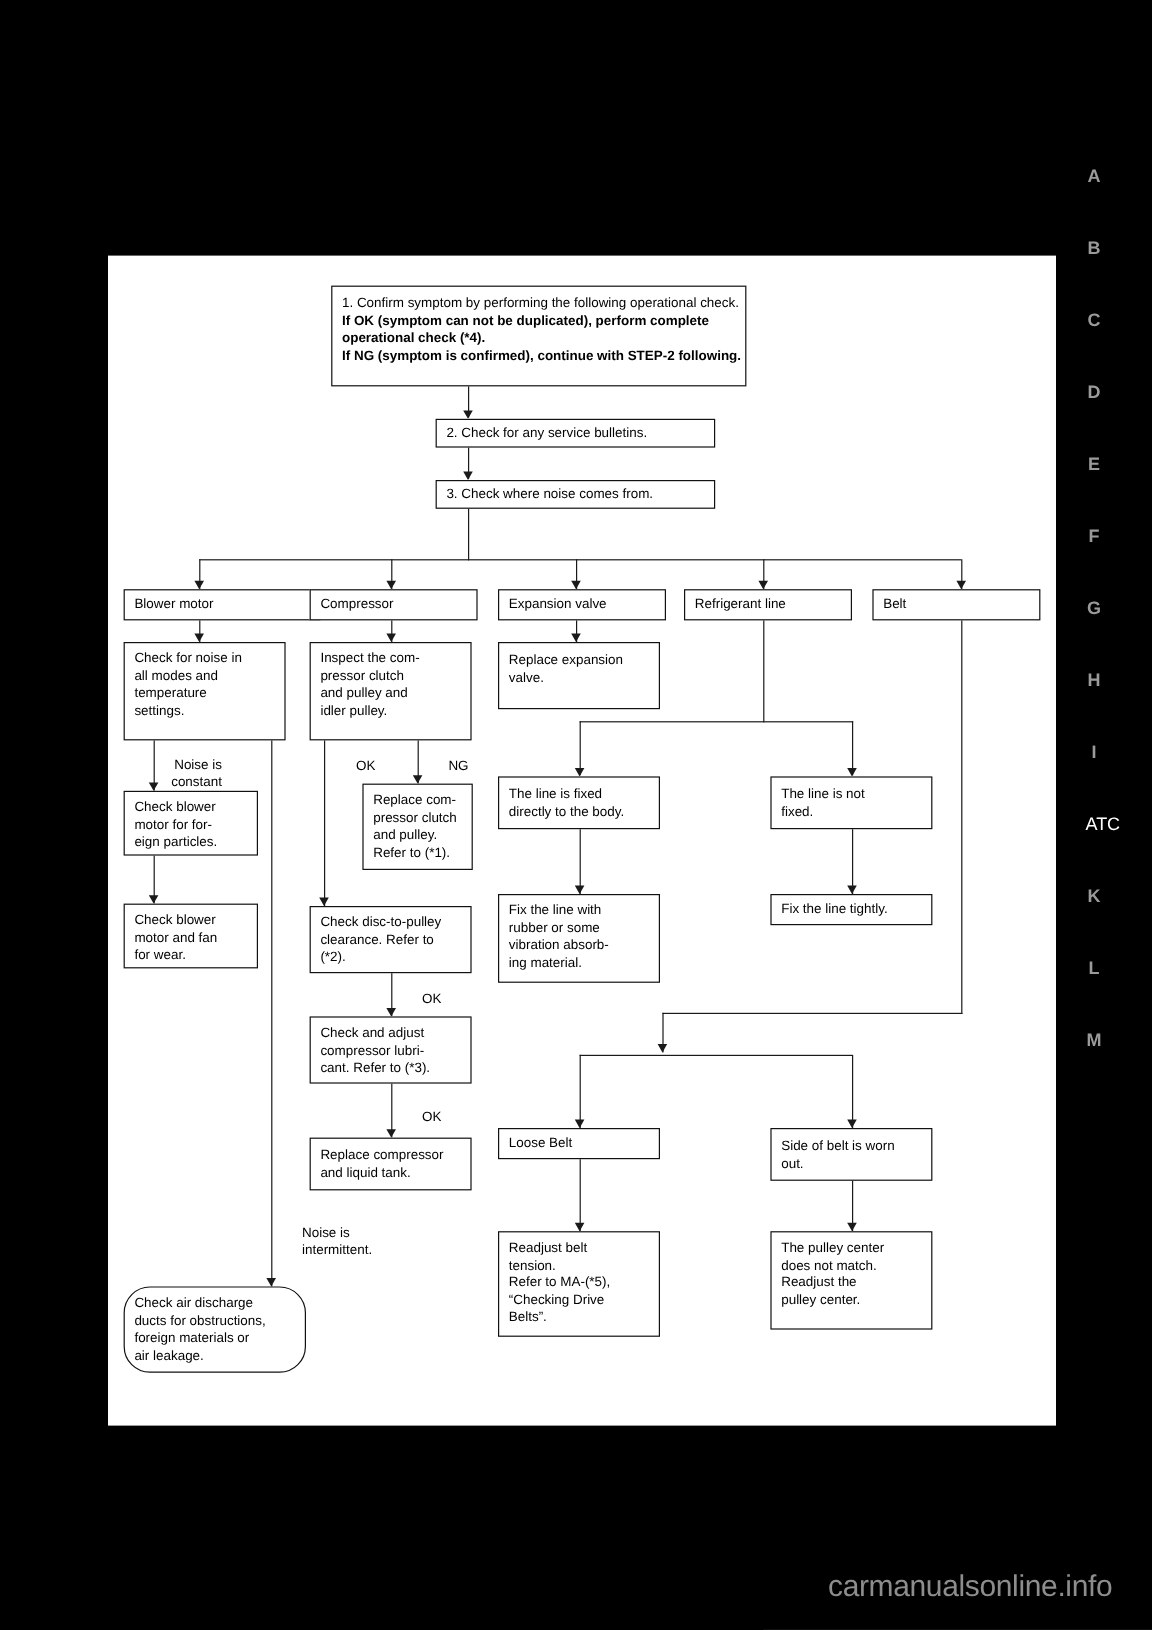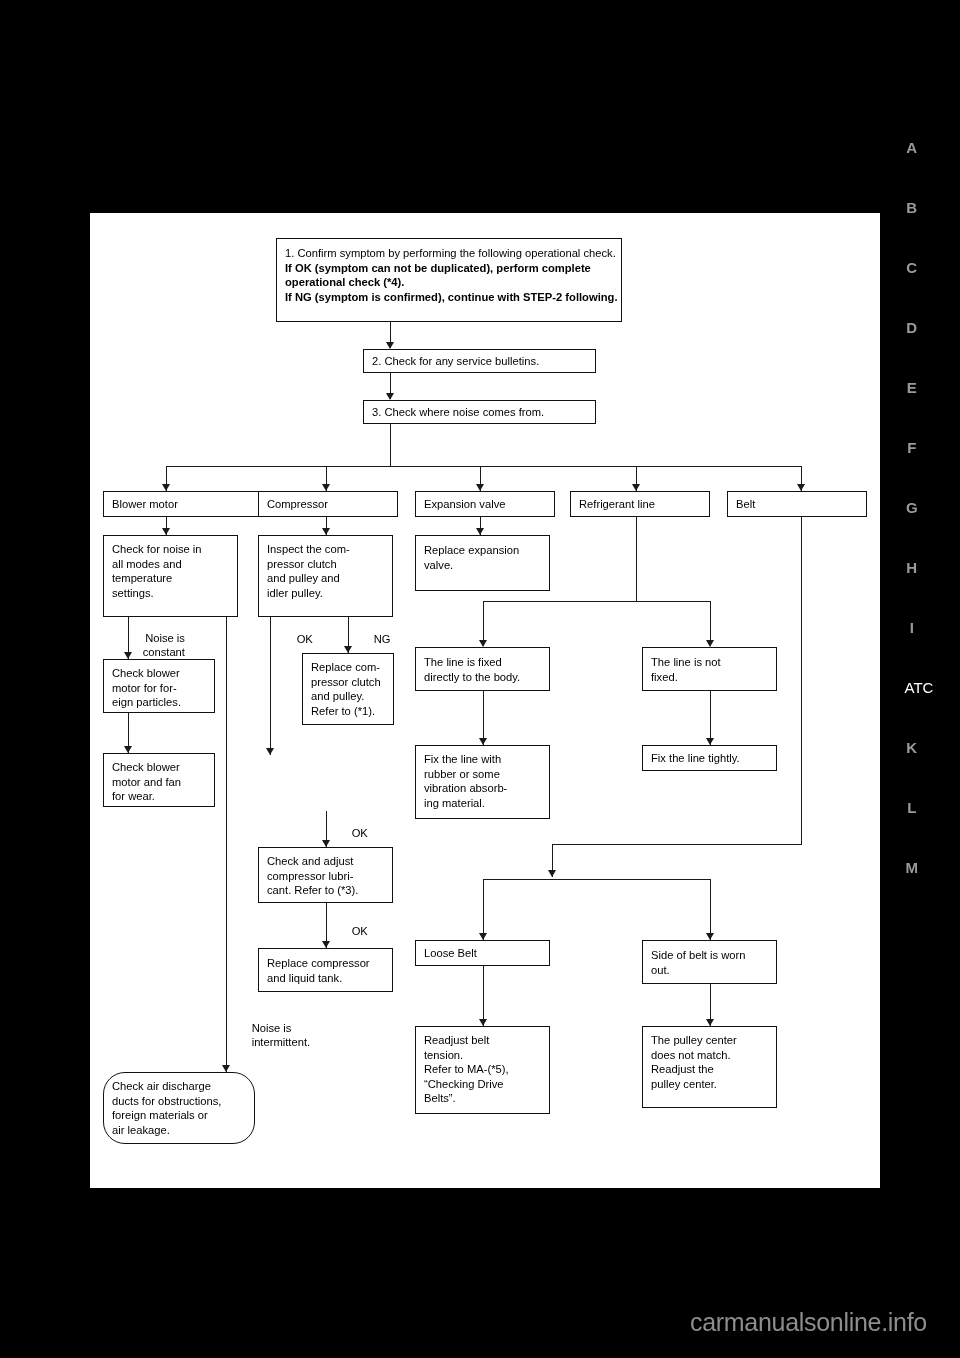--- a/index.html
+++ b/index.html
@@ -160,20 +160,25 @@
       <span class="ln">NG</span>
     </div>
 
     <div class="box thick" style="left:212px;top:440px;width:92px;height:72px;">
       <span class="ln">Replace com-</span>
       <span class="ln">pressor clutch</span>
       <span class="ln">and pulley.</span>
       <span class="ln">Refer to (*1).</span>
     </div>
 
+    <div class="box thick" style="left:168px;top:542px;width:135px;height:56px;">
+      <span class="ln">Check disc-to-pulley</span>
+      <span class="ln">clearance. Refer to</span>
+      <span class="ln">(*2).</span>
+    </div>
 
     <div class="v" style="left:236px;top:598px;height:36px;"></div>
     <div class="arrow" style="left:232px;top:627px;"></div>
     <div class="lbl" style="left:243px;top:598px;">
       <span class="ln">OK</span>
     </div>
 
     <div class="box thick" style="left:168px;top:634px;width:135px;height:56px;">
       <span class="ln">Check and adjust</span>
       <span class="ln">compressor lubri-</span>

